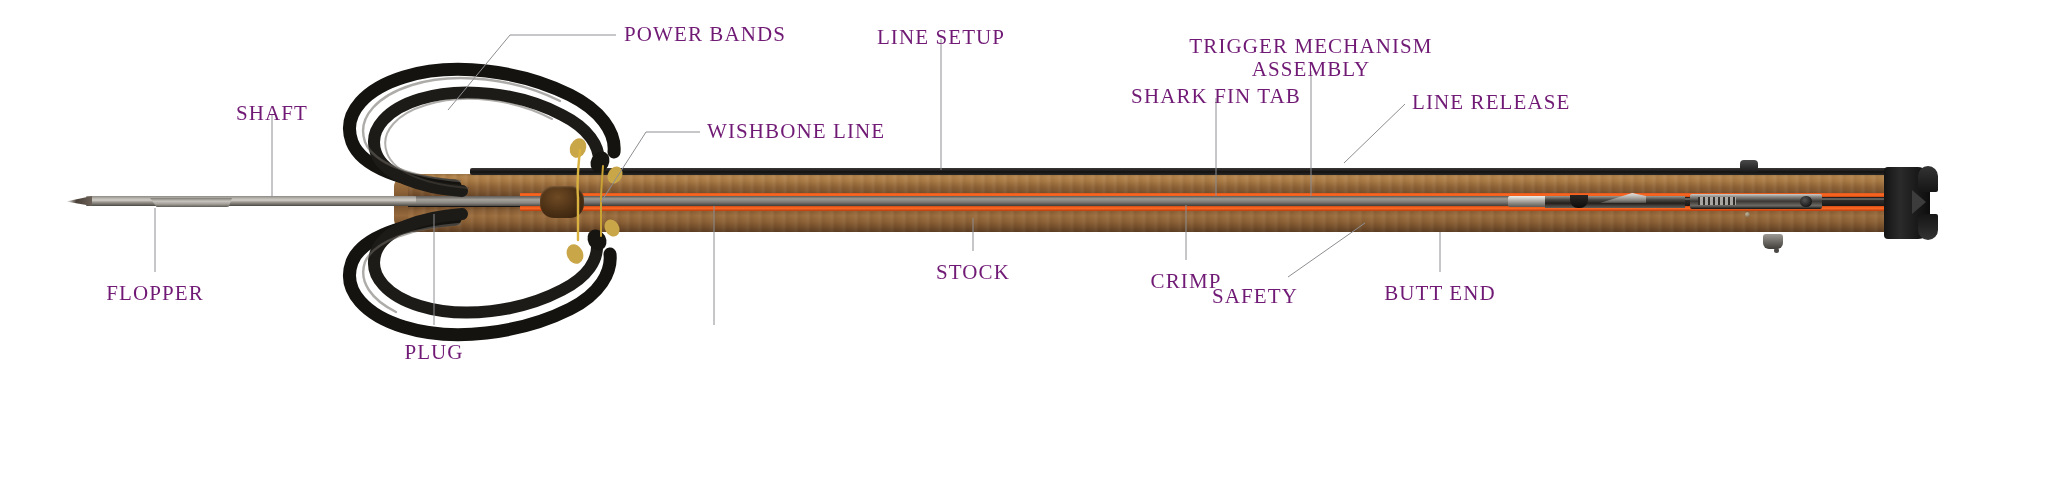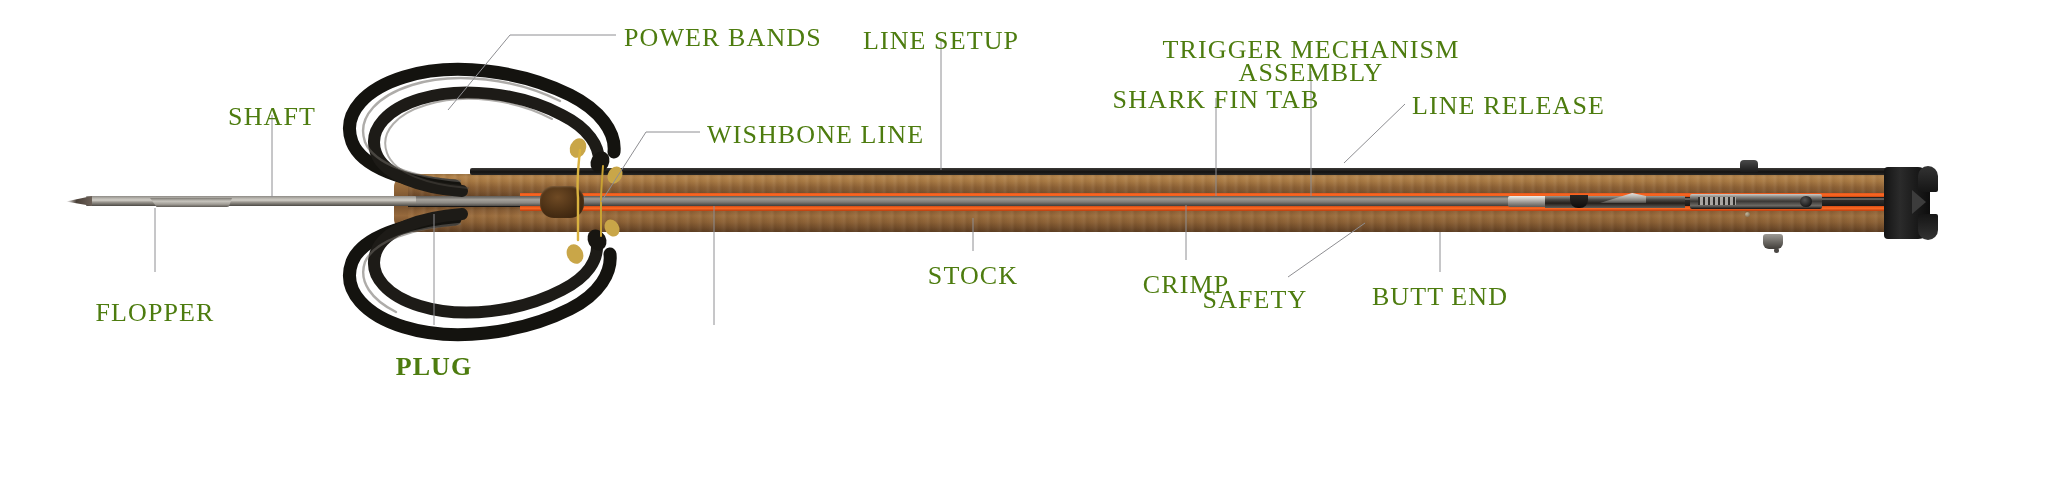--- a/index.html
+++ b/index.html
@@ -13,23 +13,23 @@
     position: relative;
     width: 2048px;
     height: 501px;
     background: #ffffff;
   }
 
   
   .label {
     position: absolute;
     font-family: "Liberation Serif", "DejaVu Serif", serif;
-    font-size: 26px;
+    font-size: 21px;
     letter-spacing: 1.1px;
-    color: #4d7c0f;
+    color: #701a75;
     white-space: nowrap;
     line-height: 1.28;
   }
   .label.c { text-align: center; transform: translateX(-50%); }
   .label.l { text-align: left; }
   .leader-svg {
     position: absolute;
     overflow: visible;
     pointer-events: none;
   }
@@ -411,26 +411,26 @@
 
   <div class="label c" style="left:1311px; top:33px;">TRIGGER MECHANISM</div>
   <div class="label c" style="left:1311px; top:56px;">ASSEMBLY</div>
 
   <div class="label c" style="left:1216px; top:83px;">SHARK FIN TAB</div>
 
   <div class="label l" style="left:1412px; top:89px;">LINE RELEASE</div>
 
   <div class="label l" style="left:707px; top:118px;text-align:right;">WISHBONE LINE</div>
 
-  <div class="label c" style="left:155px; top:280px;margin-top:16px;">FLOPPER</div>
+  <div class="label c" style="left:155px; top:280px;">FLOPPER</div>
 
   <div class="label c" style="left:973px; top:259px;">STOCK</div>
 
   <div class="label c" style="left:1186px; top:268px;">CRIMP</div>
 
   <div class="label c" style="left:1255px; top:283px;">SAFETY</div>
 
   <div class="label c" style="left:1440px; top:280px;">BUTT END</div>
 
-  <div class="label c" style="left:434px; top:350px;font-weight:bold;">PLUG</div>
+  <div class="label c" style="left:434px; top:339px;">PLUG</div>
 
 
 </div>
 
 </body></html>

